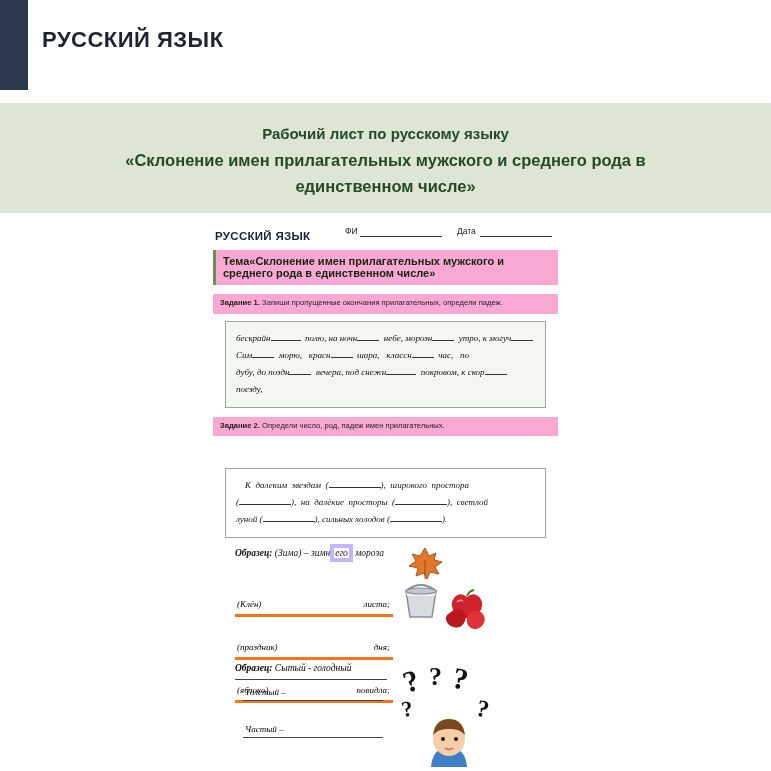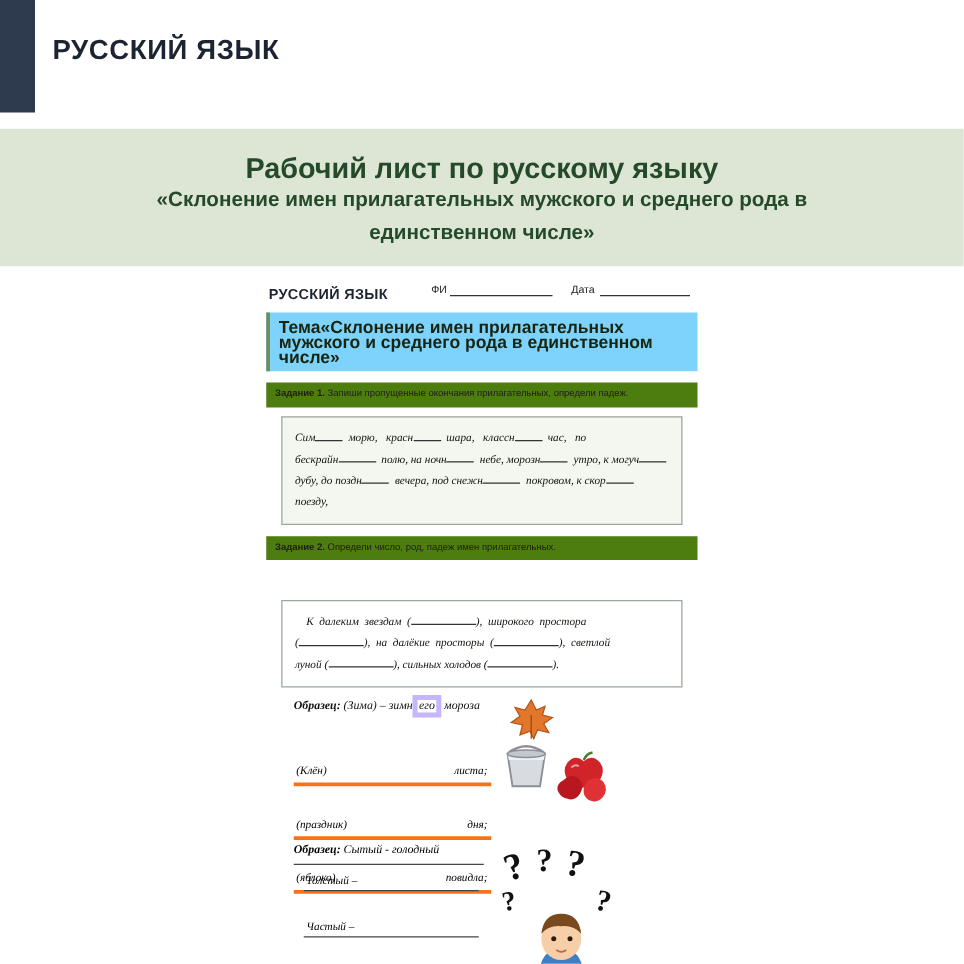--- a/index.html
+++ b/index.html
@@ -47,21 +47,21 @@
     width: 771px;
     height: 110px;
     background: #dde5d4;
     box-sizing: border-box;
     padding: 18px 60px 0 60px;
     text-align: center;
   }
   .banner-line {
     color: #244a2a;
     font-weight: bold;
-    font-size: 23px;
+    font-size: 15px;
     line-height: 26px;
   }
   .banner-line.small {
     font-size: 16.5px;
   }
 
   
   .sheet {
     position: absolute;
     left: 205px;
@@ -112,34 +112,34 @@
     position: absolute;
     left: 275px;
     top: 18px;
     width: 72px;
     border-bottom: 1px solid #333;
   }
 
   
   .theme-block {
     margin: 2px 8px 0 8px;
-    background: #7dd3fc;
+    background: #f9a8d4;
     border-left: 3px solid #6f8f5a;
     padding: 5px 19px 6px 7px;
-    font-size: 14px;
+    font-size: 11px;
     line-height: 12px;
     color: #17240f;
     font-weight: bold;
   }
   .theme-block .lbl { font-weight: bold; }
 
   
   .task-strip {
     margin: 9px 8px 0 8px;
-    background: #4d7c0f;
+    background: #f9a8d4;
     padding: 4px 7px 5px 7px;
     font-size: 7.6px;
     line-height: 10.5px;
     color: #1d1d1d;
   }
   .task-strip b { font-weight: bold; }
   .task-strip i { font-style: italic; font-weight: bold; }
 
   
   .ex-box {
@@ -295,24 +295,24 @@
     <span class="lbl">Тема</span><span>«Склонение имен прилагательных мужского и среднего рода в единственном числе»</span>
   </div>
 
   <div class="task-strip">
     <b>Задание 1.</b>
     <span>Запиши пропущенные  окончания прилагательных, определи падеж.</span>
   </div>
 
   <div class="ex-box">
     <div>
+      бескрайн<span class="blank b-md"></span>&nbsp; полю, на ночн<span class="blank b-sm"></span>&nbsp; небе, морозн<span class="blank b-sm"></span>&nbsp; утро, к могуч<span class="blank b-sm"></span>
+    </div>
+    <div>
       Сим<span class="blank b-sm"></span>&nbsp; морю, &nbsp; красн<span class="blank b-sm"></span>&nbsp; шара, &nbsp; классн<span class="blank b-sm"></span>&nbsp; час, &nbsp; по
-    </div>
-    <div>
-      бескрайн<span class="blank b-md"></span>&nbsp; полю, на ночн<span class="blank b-sm"></span>&nbsp; небе, морозн<span class="blank b-sm"></span>&nbsp; утро, к могуч<span class="blank b-sm"></span>
     </div>
     <div>
       дубу, до поздн<span class="blank b-sm"></span>&nbsp; вечера, под снежн<span class="blank b-md"></span>&nbsp; покровом, к скор<span class="blank b-sm"></span>&nbsp; поезду,
     </div>
   </div>
 
   <div class="task-strip">
     <b>Задание 2.</b>
     <span>Определи число,  род, падеж имен прилагательных.</span>
   </div>

